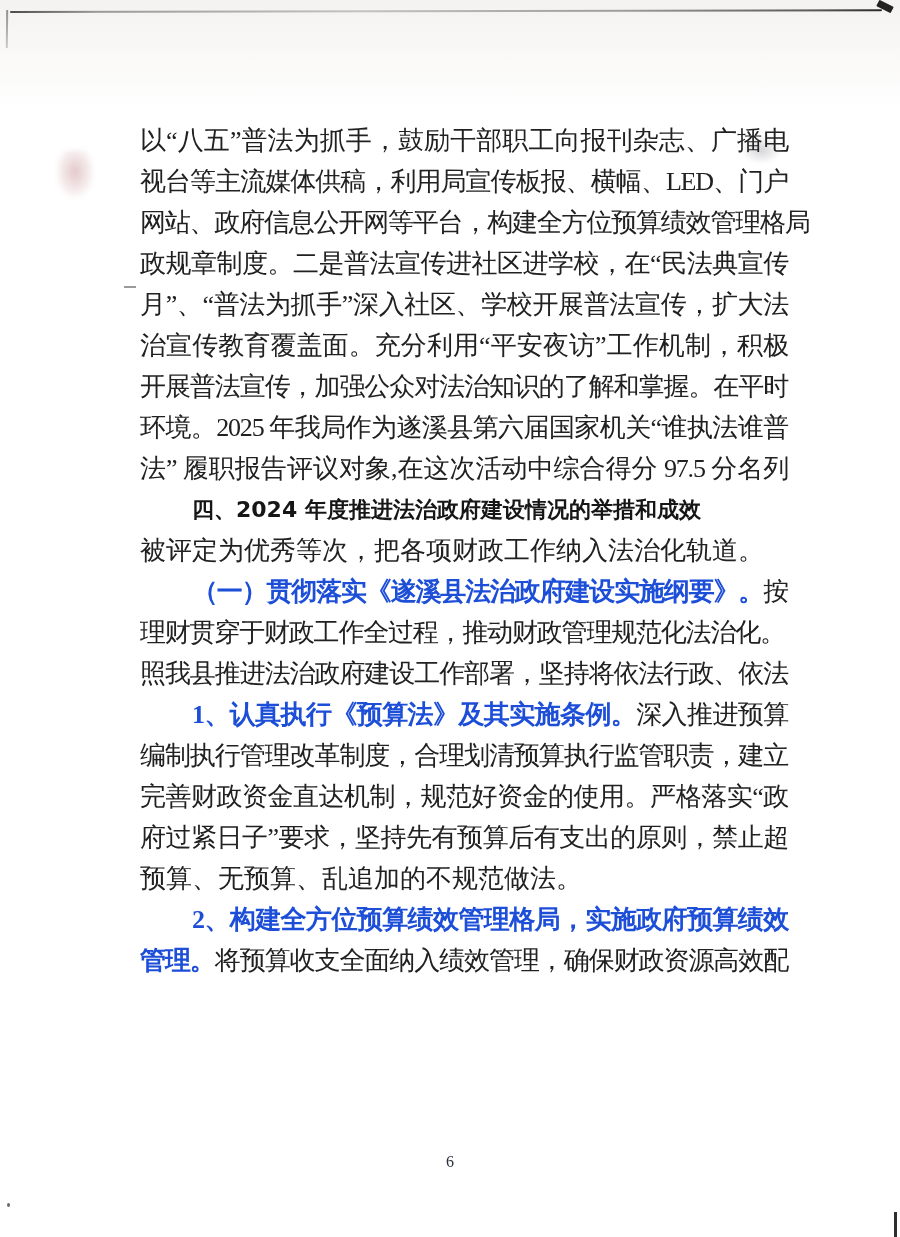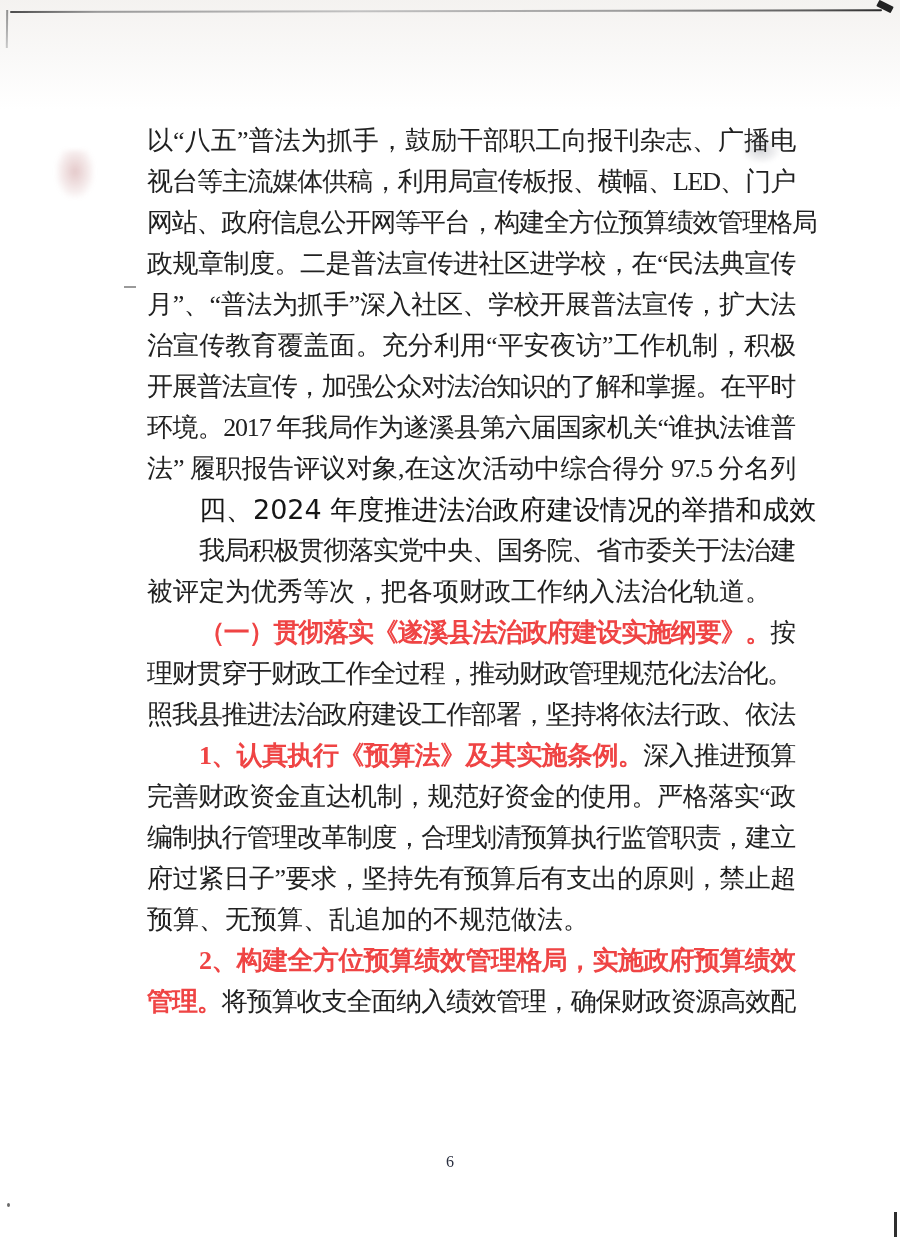--- a/index.html
+++ b/index.html
@@ -8,34 +8,34 @@
     position:relative; width:900px; height:1237px; margin:0 auto;
     background:var(--paper); overflow:hidden;
     font-family:"Liberation Serif","DejaVu Serif",serif;
   }
   
   .sheet::before {
     content:""; position:absolute; left:0; top:0; width:900px; height:110px;
     background:linear-gradient(180deg, rgba(235,232,228,0.55), rgba(255,255,255,0));
     pointer-events:none;
   }
-  .textblock { position:absolute; left:147px; top:120px; width:648px; }
+  .textblock { position:absolute; left:140px; top:120px; width:648px; }
   .line {
     height:41px; line-height:41px; font-size:26px; color:var(--ink);
     text-align:justify; text-align-last:justify; white-space:nowrap;
     font-weight:400;
   }
   .line.last { text-align-last:left; }
   .line.indent { padding-left:52px; }
   .line.tight { letter-spacing:-1.2px; }
   .line.heading {
     font-family:"DejaVu Sans","Liberation Sans",sans-serif;
-    font-weight:400; font-size:27px; color:#161616; text-align-last:left;
+    font-weight:700; font-size:22px; color:#161616; text-align-last:left;
   }
-  .b { font-weight:700; color:#ef4444; }
+  .b { font-weight:700; color:#1d4ed8; }
   .page-num {
     position:absolute; top:1150px; left:0; width:900px; text-align:center;
     font-size:16px; line-height:24px; color:#2b3040;
     font-family:"Liberation Serif","DejaVu Serif",serif;
   }
   
   .art { position:absolute; pointer-events:none; }
   .art-topline {
     left:10px; top:11px; width:872px; height:2px; border-radius:1px;
     background:linear-gradient(90deg,#4d4d4d 0%,#9a9a9a 10%,#c2c2c2 40%,#9e9e9e 70%,#5a5a5a 92%,#2b2b2b 100%);
@@ -76,31 +76,30 @@
   <div class="art art-bldot"></div>
 
   <div class="textblock">
       <div class="line tight"><span>以“八五”普法为抓手，鼓励干部职工向报刊杂志、广播电</span></div>
       <div class="line tight"><span>视台等主流媒体供稿，利用局宣传板报、横幅、LED、门户</span></div>
       <div class="line tight"><span>网站、政府信息公开网等平台，构建全方位预算绩效管理格局</span></div>
       <div class="line tight"><span>政规章制度。二是普法宣传进社区进学校，在“民法典宣传</span></div>
       <div class="line tight"><span>月”、“普法为抓手”深入社区、学校开展普法宣传，扩大法</span></div>
       <div class="line tight"><span>治宣传教育覆盖面。充分利用“平安夜访”工作机制，积极</span></div>
       <div class="line tight"><span>开展普法宣传，加强公众对法治知识的了解和掌握。在平时</span></div>
-      <div class="line tight"><span>环境。2017 年我局作为遂溪县第六届国家机关“谁执法谁普</span></div>
+      <div class="line tight"><span>环境。2025 年我局作为遂溪县第六届国家机关“谁执法谁普</span></div>
       <div class="line tight"><span>法” 履职报告评议对象,在这次活动中综合得分 97.5 分名列</span></div>
       <div class="line heading indent"><span>四、2024 年度推进法治政府建设情况的举措和成效</span></div>
-      <div class="line indent tight"><span>我局积极贯彻落实党中央、国务院、省市委关于法治建</span></div>
       <div class="line last"><span>被评定为优秀等次，把各项财政工作纳入法治化轨道。</span></div>
       <div class="line indent tight"><span class="b">（一）贯彻落实《遂溪县法治政府建设实施纲要》。</span><span>按</span></div>
       <div class="line last tight"><span>理财贯穿于财政工作全过程，推动财政管理规范化法治化。</span></div>
       <div class="line tight"><span>照我县推进法治政府建设工作部署，坚持将依法行政、依法</span></div>
       <div class="line indent tight"><span class="b">1、认真执行《预算法》及其实施条例。</span><span>深入推进预算</span></div>
+      <div class="line tight"><span>编制执行管理改革制度，合理划清预算执行监管职责，建立</span></div>
       <div class="line tight"><span>完善财政资金直达机制，规范好资金的使用。严格落实“政</span></div>
-      <div class="line tight"><span>编制执行管理改革制度，合理划清预算执行监管职责，建立</span></div>
       <div class="line tight"><span>府过紧日子”要求，坚持先有预算后有支出的原则，禁止超</span></div>
       <div class="line last"><span>预算、无预算、乱追加的不规范做法。</span></div>
       <div class="line indent tight"><span class="b">2、构建全方位预算绩效管理格局，实施政府预算绩效</span></div>
       <div class="line tight"><span class="b">管理。</span><span>将预算收支全面纳入绩效管理，确保财政资源高效配</span></div>
     </div>
 
   <div class="page-num">6</div>
 
 </div>
 

